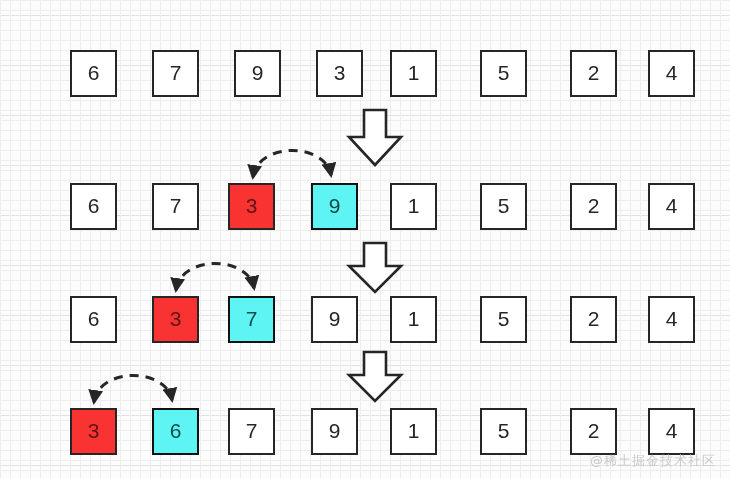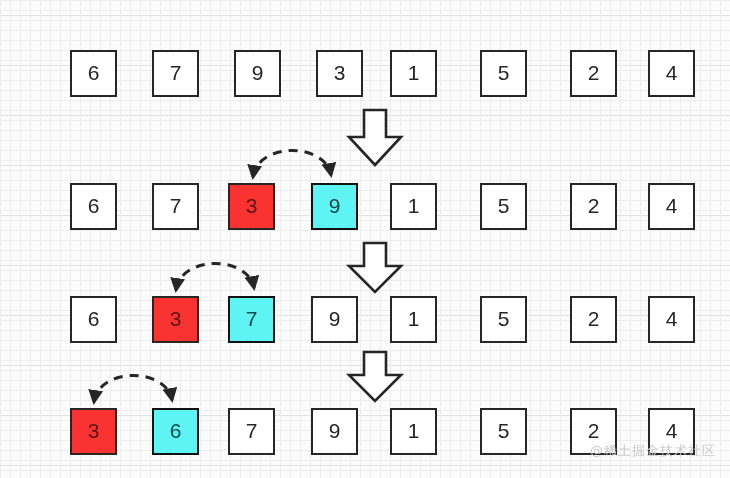--- a/index.html
+++ b/index.html
@@ -56,21 +56,21 @@
     top: 0;
     width: 730px;
     height: 478px;
     pointer-events: none;
   }
 
   
   #watermark {
     position: absolute;
     right: 14px;
-    bottom: 18px;
+    bottom: 8px;
     font-size: 13px;
     color: #c9c9c9;
     letter-spacing: 1px;
     font-family: "DejaVu Sans", sans-serif;
     user-select: none;
     white-space: nowrap;
   }
 </style>
 </head>
 <body>

